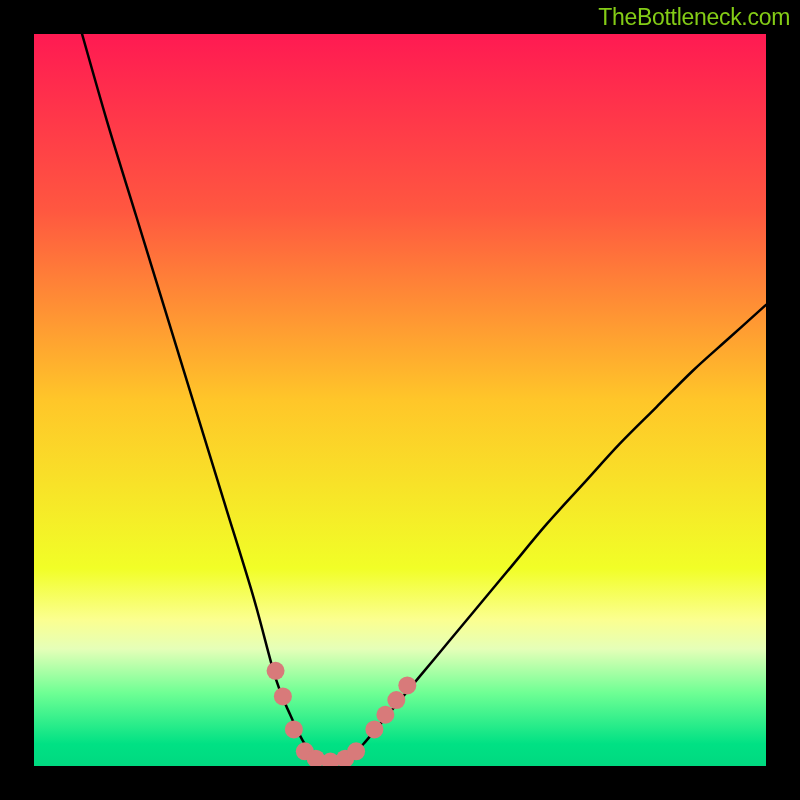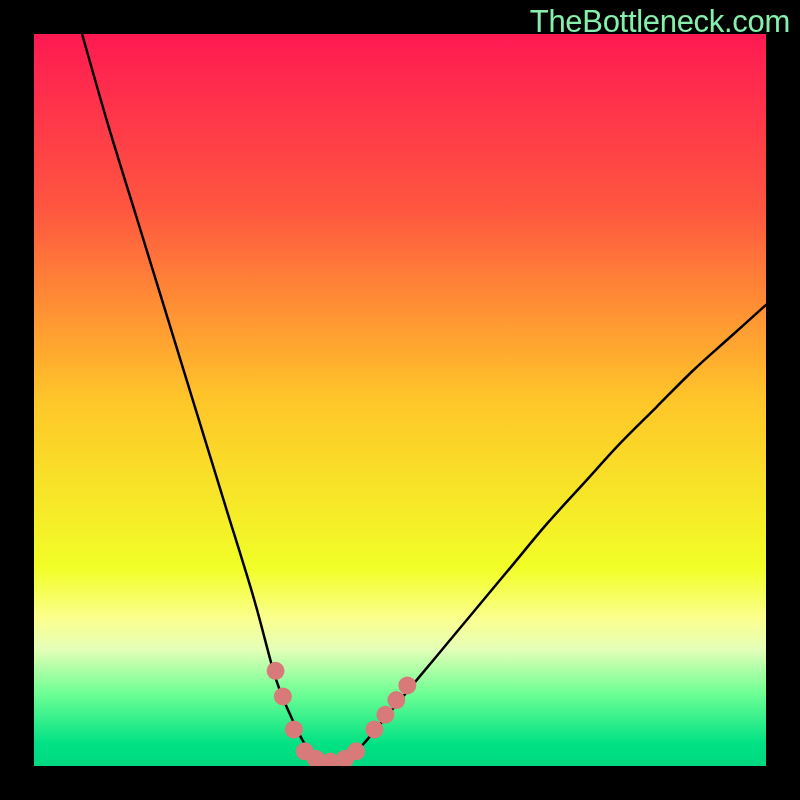--- a/index.html
+++ b/index.html
@@ -14,22 +14,22 @@
   .frame {
     position: absolute;
     top: 0; left: 0;
     width: 800px; height: 800px;
     background: #000;
   }
   .watermark {
     position: absolute;
     top: 4px;
     right: 10px;
-    color: #86efac;
-    font-size: 31px;
+    color: #84cc16;
+    font-size: 23px;
     font-weight: 500;
     letter-spacing: -0.3px;
     z-index: 5;
   }
   .plot {
     position: absolute;
     left: 34px;
     top: 34px;
     width: 732px;
     height: 732px;

